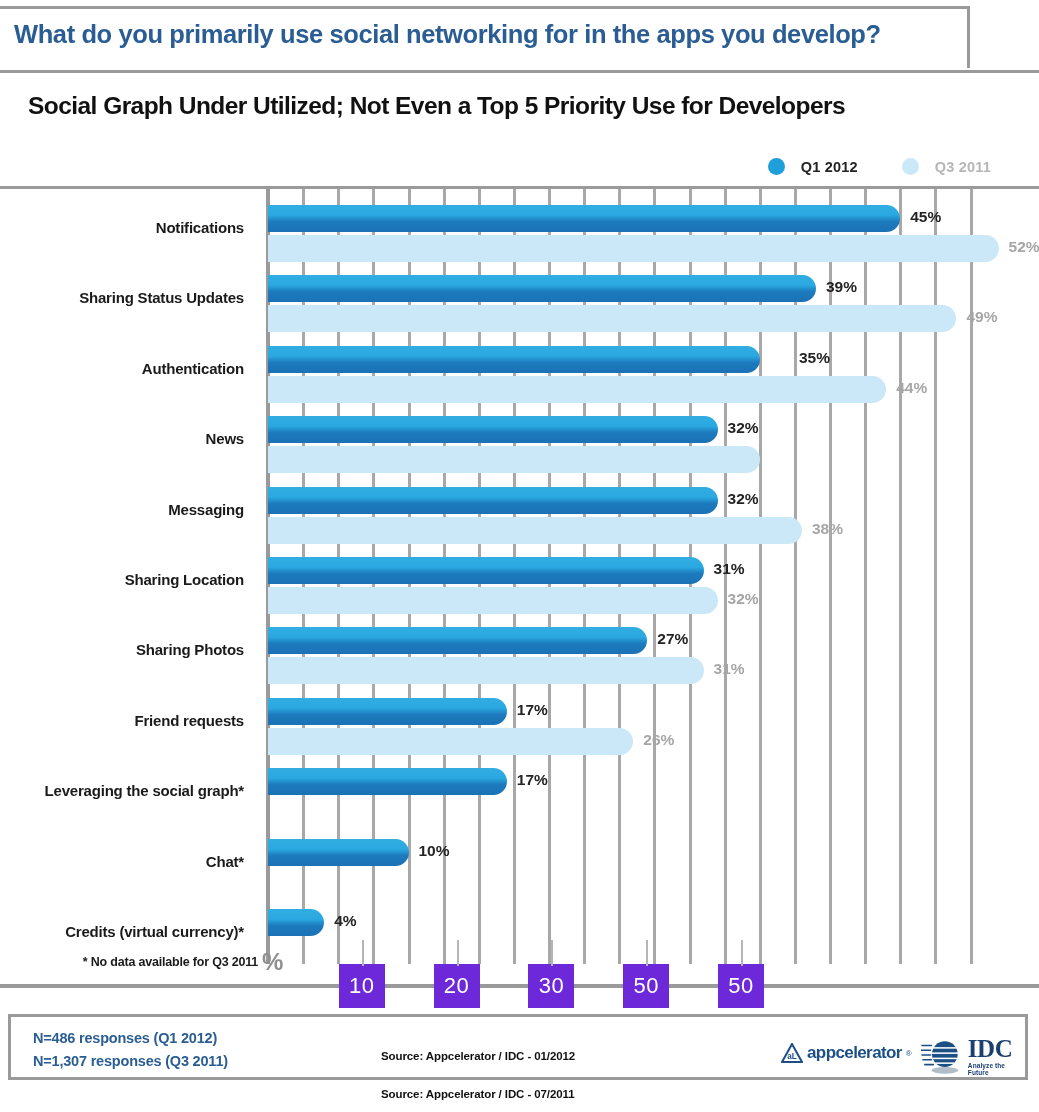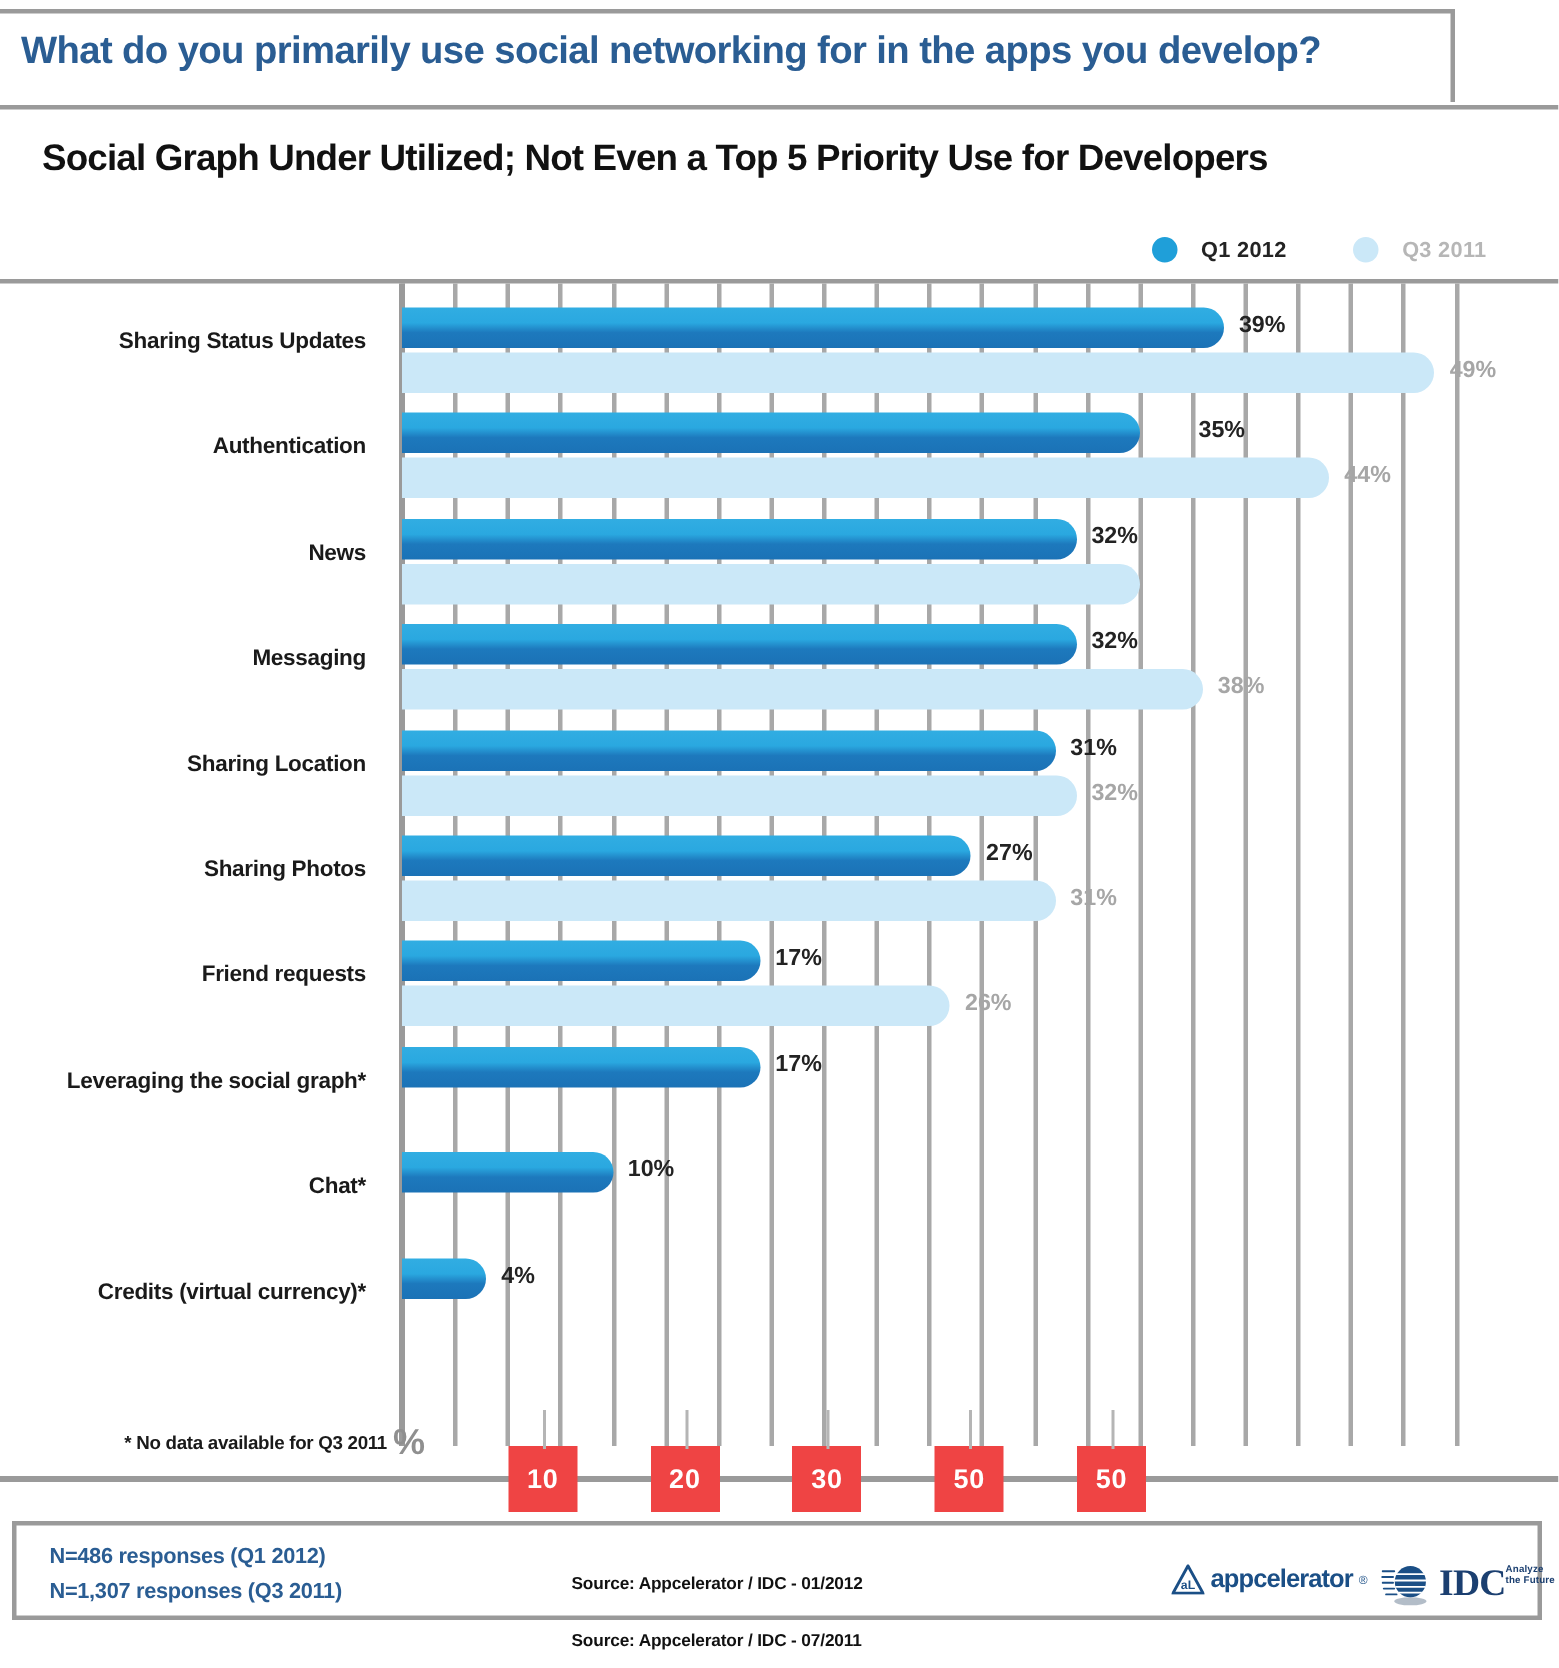--- a/index.html
+++ b/index.html
@@ -73,22 +73,22 @@
   }
   .pct-mark {
     position: absolute; left: 262px; top: 948px;
     font-size: 24px; font-weight: bold; color: #8f8f8f;
   }
 
   
   .xaxis { position: absolute; left: 0; top: 984px; width: 1039px; height: 4px; background: #9a9a9a; }
   .tickbox {
     position: absolute; top: 964px;
-    width: 46px; height: 44px; background: #ef4444;
-    color: #ffffff; font-size: 18px; font-weight: bold;
+    width: 46px; height: 44px; background: #6d28d9;
+    color: #ffffff; font-size: 22px; font-weight: normal;
     display: flex; align-items: center; justify-content: center;
     letter-spacing: 0.5px;
   }
   .tickstub { position: absolute; top: 940px; width: 2px; height: 26px; background: #b5b5b5; }
 
   
   .footer {
     position: absolute; left: 8px; top: 1014px;
     width: 1020px; height: 66px;
     border: 3px solid #9a9a9a; background: #ffffff;
@@ -98,21 +98,21 @@
   .src-block { position: absolute; left: 370px; top: 12px; }
   .src-line { font-size: 11.5px; font-weight: bold; color: #111111; line-height: 22px; letter-spacing: -0.1px; margin-top: 16px; }
 
   .logo-appc { position: absolute; left: 770px; top: 26px; display: flex; align-items: center; gap: 4px; }
   .appc-mark { width: 22px; height: 20px; display: block; }
   .appc-word { font-size: 17px; font-weight: bold; color: #1b4f86; letter-spacing: -0.6px; }
   .appc-reg { font-size: 8px; vertical-align: super; color: #1b4f86; }
 
   .logo-idc { position: absolute; left: 910px; top: 18px; display: flex; align-items: center; gap: 3px; }
   .idc-globe { width: 46px; height: 42px; display: block; }
-  .idc-right { display: flex; align-items: flex-start; }
+  .idc-right { display: flex; flex-direction: column; align-items: flex-start; }
   .idc-word { font-size: 25px; font-weight: bold; color: #1b3f70; letter-spacing: -0.5px;
               font-family: "Liberation Serif", serif; line-height: 26px; }
   .idc-tag { font-size: 6.5px; font-weight: bold; color: #1b3f70; letter-spacing: 0.1px; }
 </style>
 </head>
 <body>
 
 <div id="root">
 
   <div class="q-wrap">
@@ -156,20 +156,29 @@
         <div class="gridline" style="left: 793.875px;"></div>
         <div class="gridline" style="left: 829px;"></div>
         <div class="gridline" style="left: 864.125px;"></div>
         <div class="gridline" style="left: 899.25px;"></div>
         <div class="gridline" style="left: 934.375px;"></div>
         <div class="gridline" style="left: 969.5px;"></div>
       </div>
     <div class="axis-v"></div>
     <div class="rows" id="rows">
         <div class="row">
+          <div class="cat-label">Notifications</div>
+          <div class="bar-track">
+            <div class="bar q1" style="width: 632.25px;"></div>
+            <div class="val q1" style="left: 642.25px;">45%</div>
+            <div class="bar q3" style="width: 730.6px;"></div>
+            <div class="val q3" style="left: 740.6px;">52%</div>
+          </div>
+        </div>
+        <div class="row">
           <div class="cat-label">Sharing Status Updates</div>
           <div class="bar-track">
             <div class="bar q1" style="width: 547.95px;"></div>
             <div class="val q1" style="left: 557.95px;">39%</div>
             <div class="bar q3" style="width: 688.45px;"></div>
             <div class="val q3" style="left: 698.45px;">49%</div>
           </div>
         </div>
         <div class="row">
           <div class="cat-label">Authentication</div>

